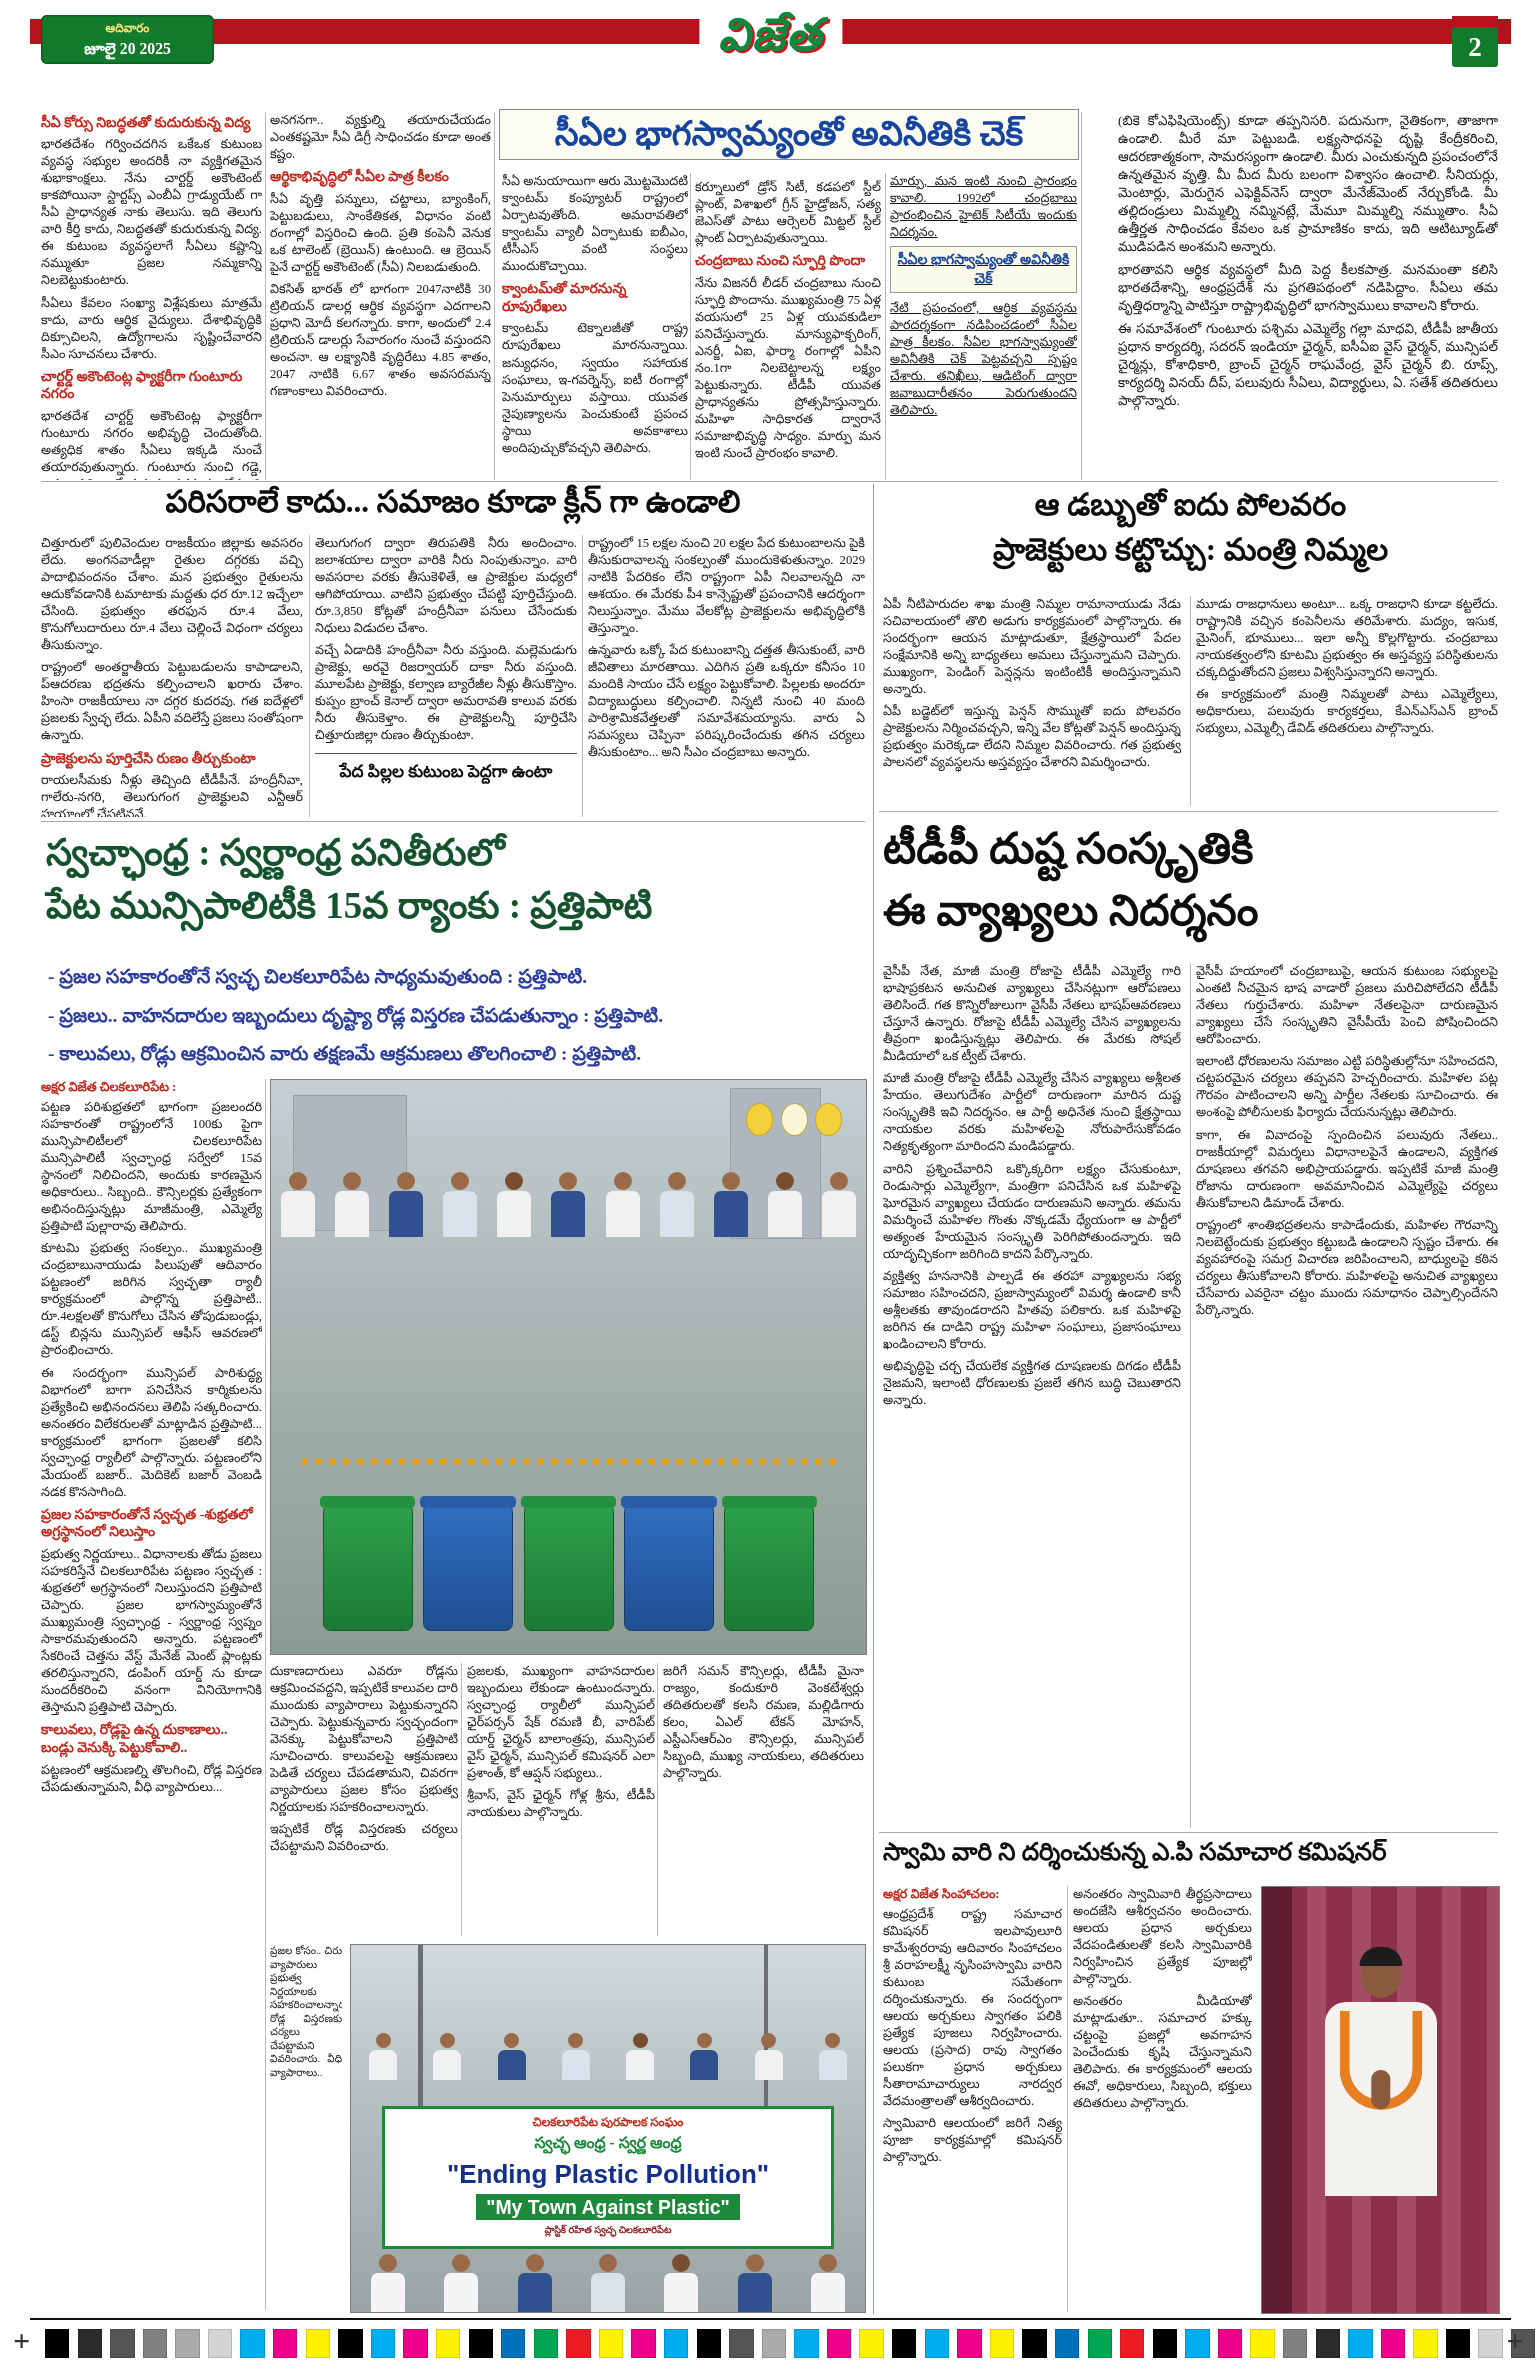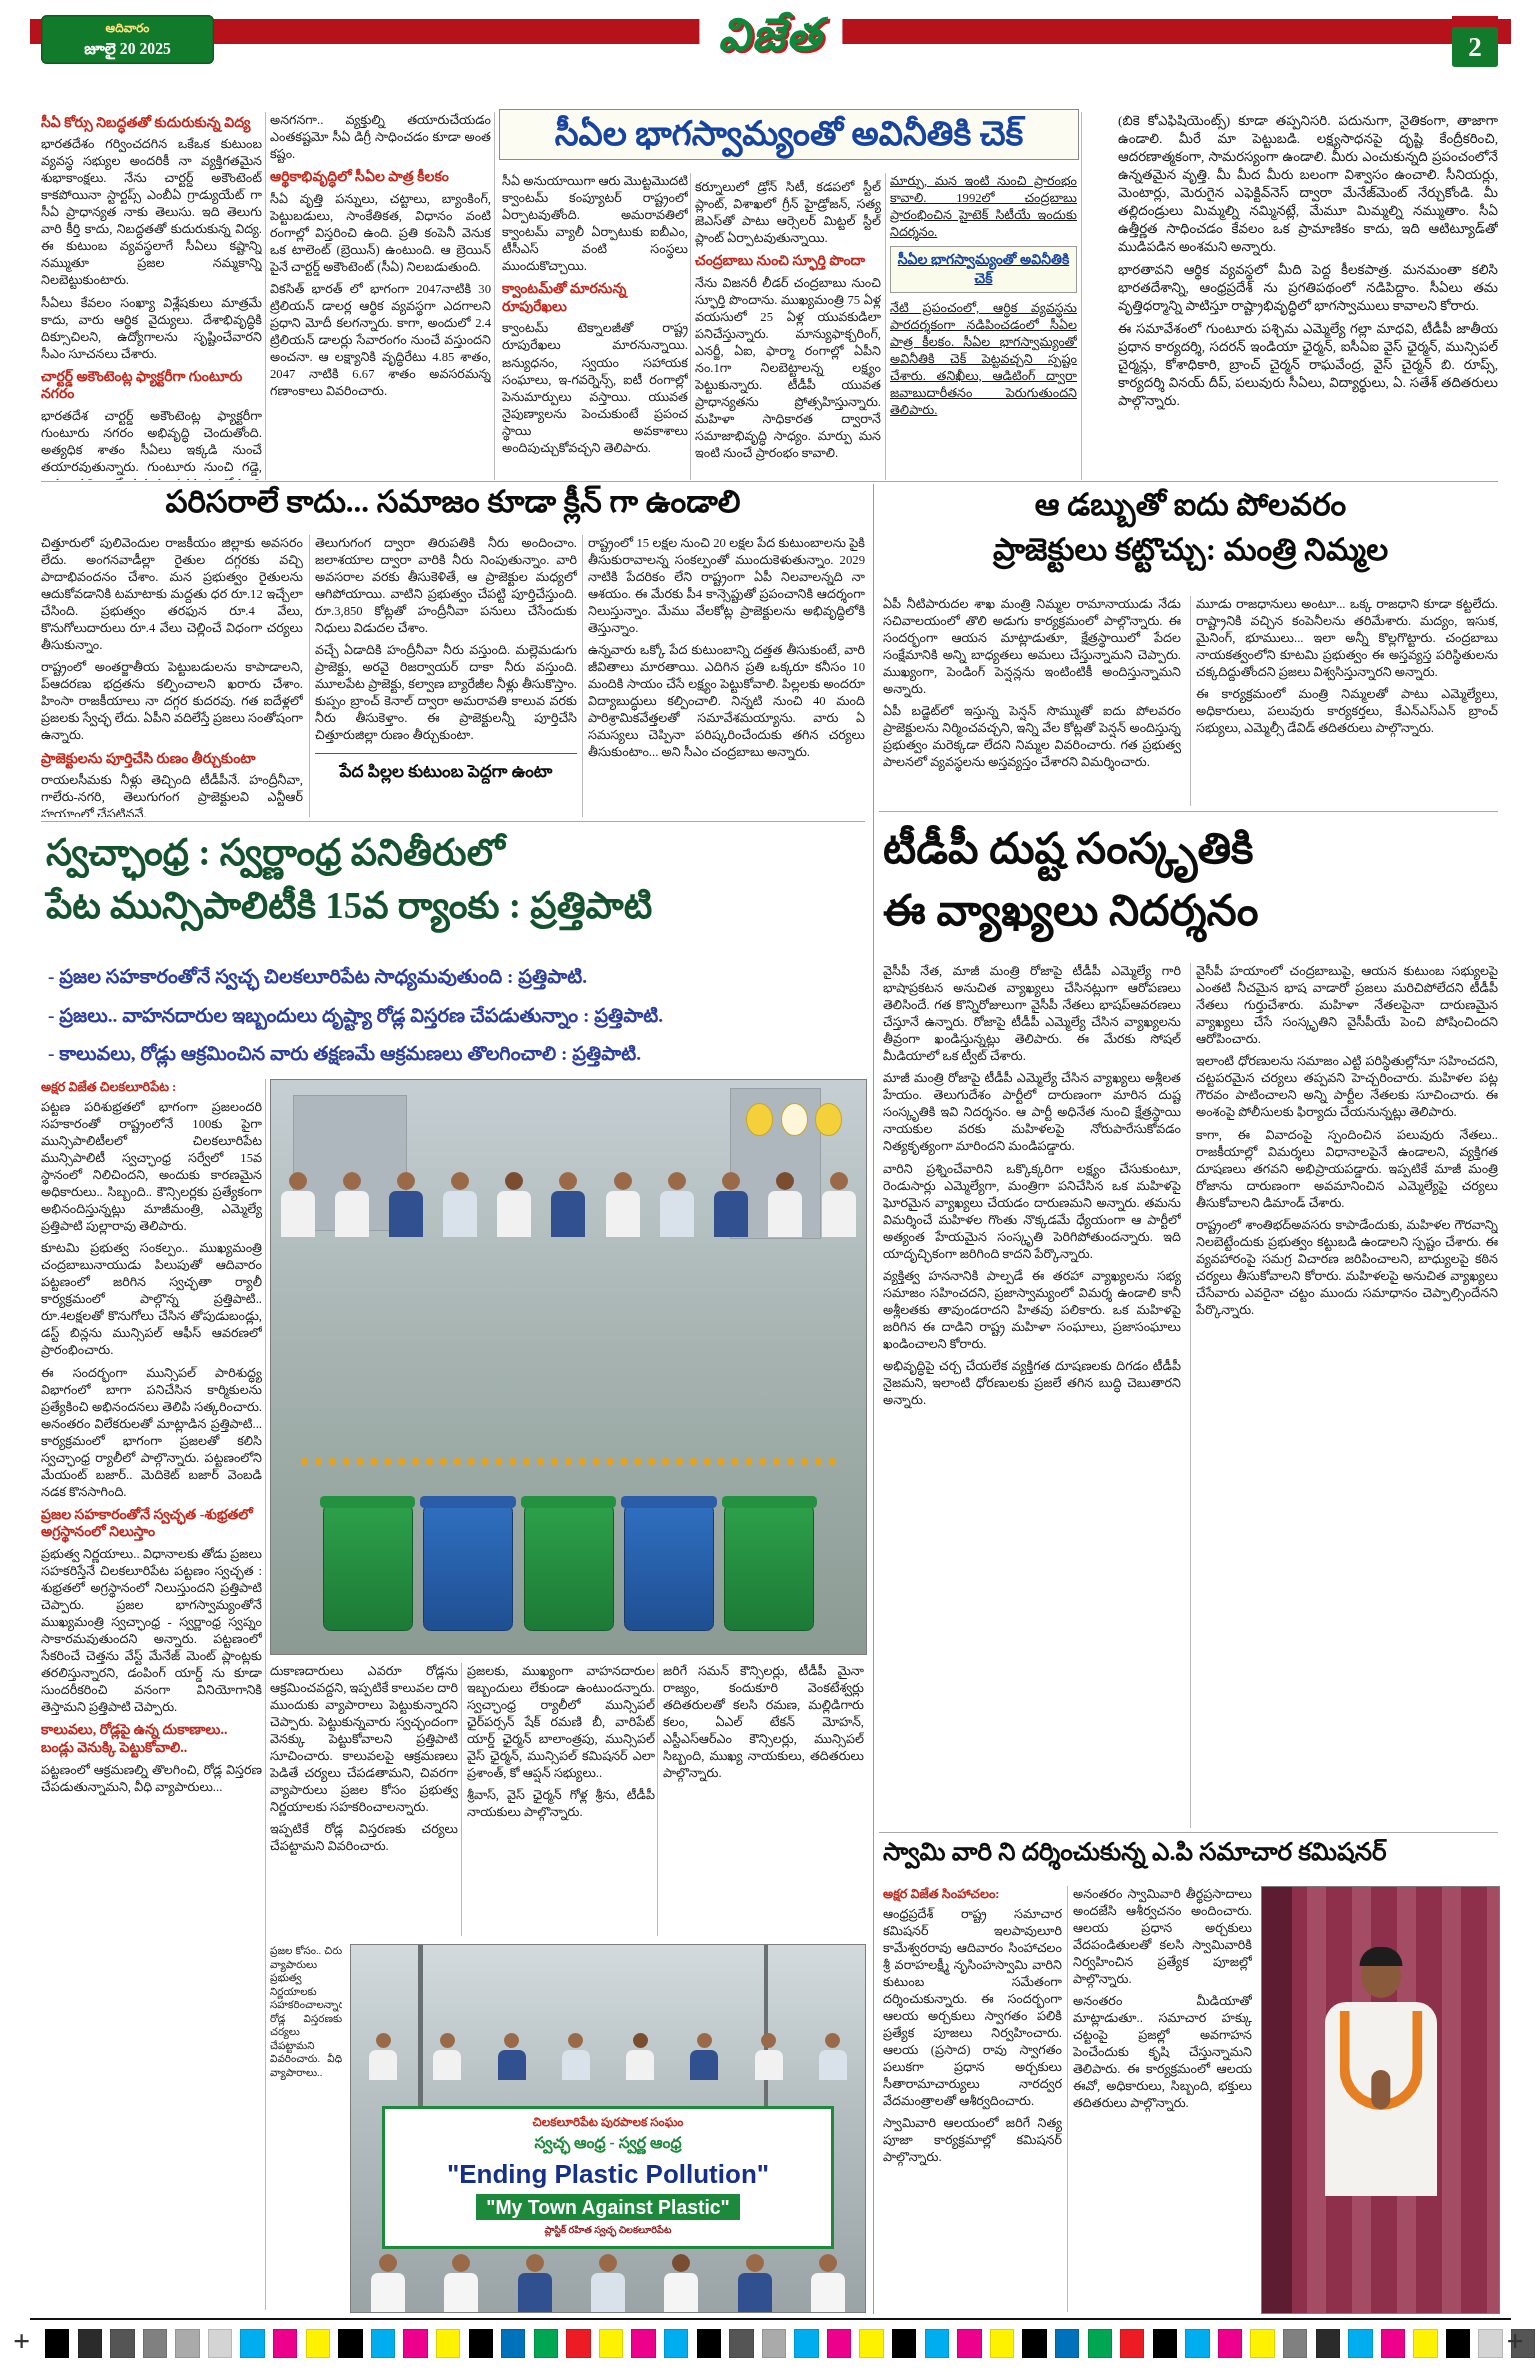--- a/index.html
+++ b/index.html
@@ -202,21 +202,21 @@
       <div class="blk-p">వైసీపీ నేత, మాజీ మంత్రి రోజాపై టీడీపీ ఎమ్మెల్యే గారి భాషాప్రకటన అనుచిత వ్యాఖ్యలు చేసినట్లుగా ఆరోపణలు తెలిసిందే. గత కొన్నిరోజులుగా వైసీపీ నేతలు భాషప్ఆవరణలు చేస్తూనే ఉన్నారు. రోజాపై టీడీపీ ఎమ్మెల్యే చేసిన వ్యాఖ్యలను తీవ్రంగా ఖండిస్తున్నట్లు తెలిపారు. ఈ మేరకు సోషల్ మీడియాలో ఒక ట్వీట్ చేశారు.</div>
       <div class="blk-p">మాజీ మంత్రి రోజాపై టీడీపీ ఎమ్మెల్యే చేసిన వ్యాఖ్యలు అశ్లీలత హేయం. తెలుగుదేశం పార్టీలో దారుణంగా మారిన దుష్ట సంస్కృతికి ఇవి నిదర్శనం. ఆ పార్టీ అధినేత నుంచి క్షేత్రస్థాయి నాయకుల వరకు మహిళలపై నోరుపారేసుకోవడం నిత్యకృత్యంగా మారిందని మండిపడ్డారు.</div>
       <div class="blk-p">వారిని ప్రశ్నించేవారిని ఒక్కొక్కరిగా లక్ష్యం చేసుకుంటూ, రెండుసార్లు ఎమ్మెల్యేగా, మంత్రిగా పనిచేసిన ఒక మహిళపై ఘోరమైన వ్యాఖ్యలు చేయడం దారుణమని అన్నారు. తమను విమర్శించే మహిళల గొంతు నొక్కడమే ధ్యేయంగా ఆ పార్టీలో అత్యంత హేయమైన సంస్కృతి పెరిగిపోతుందన్నారు. ఇది యాదృచ్ఛికంగా జరిగింది కాదని పేర్కొన్నారు.</div>
       <div class="blk-p">వ్యక్తిత్వ హననానికి పాల్పడే ఈ తరహా వ్యాఖ్యలను సభ్య సమాజం సహించదని, ప్రజాస్వామ్యంలో విమర్శ ఉండాలి కానీ అశ్లీలతకు తావుండరాదని హితవు పలికారు. ఒక మహిళపై జరిగిన ఈ దాడిని రాష్ట్ర మహిళా సంఘాలు, ప్రజాసంఘాలు ఖండించాలని కోరారు.</div>
       <div class="blk-p">అభివృద్ధిపై చర్చ చేయలేక వ్యక్తిగత దూషణలకు దిగడం టీడీపీ నైజమని, ఇలాంటి ధోరణులకు ప్రజలే తగిన బుద్ధి చెబుతారని అన్నారు.</div>
     </div>
   <div class="col" style="left:1196px;top:963px;width:302px;height:865px;">
       <div class="blk-p">వైసీపీ హయాంలో చంద్రబాబుపై, ఆయన కుటుంబ సభ్యులపై ఎంతటి నీచమైన భాష వాడారో ప్రజలు మరిచిపోలేదని టీడీపీ నేతలు గుర్తుచేశారు. మహిళా నేతలపైనా దారుణమైన వ్యాఖ్యలు చేసే సంస్కృతిని వైసీపీయే పెంచి పోషించిందని ఆరోపించారు.</div>
       <div class="blk-p">ఇలాంటి ధోరణులను సమాజం ఎట్టి పరిస్థితుల్లోనూ సహించదని, చట్టపరమైన చర్యలు తప్పవని హెచ్చరించారు. మహిళల పట్ల గౌరవం పాటించాలని అన్ని పార్టీల నేతలకు సూచించారు. ఈ అంశంపై పోలీసులకు ఫిర్యాదు చేయనున్నట్లు తెలిపారు.</div>
       <div class="blk-p">కాగా, ఈ వివాదంపై స్పందించిన పలువురు నేతలు.. రాజకీయాల్లో విమర్శలు విధానాలపైనే ఉండాలని, వ్యక్తిగత దూషణలు తగవని అభిప్రాయపడ్డారు. ఇప్పటికే మాజీ మంత్రి రోజాను దారుణంగా అవమానించిన ఎమ్మెల్యేపై చర్యలు తీసుకోవాలని డిమాండ్ చేశారు.</div>
-      <div class="blk-p">రాష్ట్రంలో శాంతిభద్అవసరు కాపాడేందుకు, మహిళల గౌరవాన్ని నిలబెట్టేందుకు ప్రభుత్వం కట్టుబడి ఉండాలని స్పష్టం చేశారు. ఈ వ్యవహారంపై సమగ్ర విచారణ జరిపించాలని, బాధ్యులపై కఠిన చర్యలు తీసుకోవాలని కోరారు. మహిళలపై అనుచిత వ్యాఖ్యలు చేసేవారు ఎవరైనా చట్టం ముందు సమాధానం చెప్పాల్సిందేనని పేర్కొన్నారు.</div>
+      <div class="blk-p">రాష్ట్రంలో శాంతిభద్రతలను కాపాడేందుకు, మహిళల గౌరవాన్ని నిలబెట్టేందుకు ప్రభుత్వం కట్టుబడి ఉండాలని స్పష్టం చేశారు. ఈ వ్యవహారంపై సమగ్ర విచారణ జరిపించాలని, బాధ్యులపై కఠిన చర్యలు తీసుకోవాలని కోరారు. మహిళలపై అనుచిత వ్యాఖ్యలు చేసేవారు ఎవరైనా చట్టం ముందు సమాధానం చెప్పాల్సిందేనని పేర్కొన్నారు.</div>
     </div>
   <div class="vr" style="left:1190px;top:963px;height:865px;"></div>
   <div class="hr" style="left:879px;top:1832px;width:619px;"></div>
 
   <div class="a5-head">
     <div>స్వచ్ఛాంధ్ర : స్వర్ణాంధ్ర పనితీరులో</div>
     <div>పేట మున్సిపాలిటీకి 15వ ర్యాంకు  : ప్రత్తిపాటి</div>
   </div>
   <div class="bullets">
       <p class="bp">- ప్రజల సహకారంతోనే స్వచ్ఛ చిలకలూరిపేట సాధ్యమవుతుంది : ప్రత్తిపాటి.</p>

